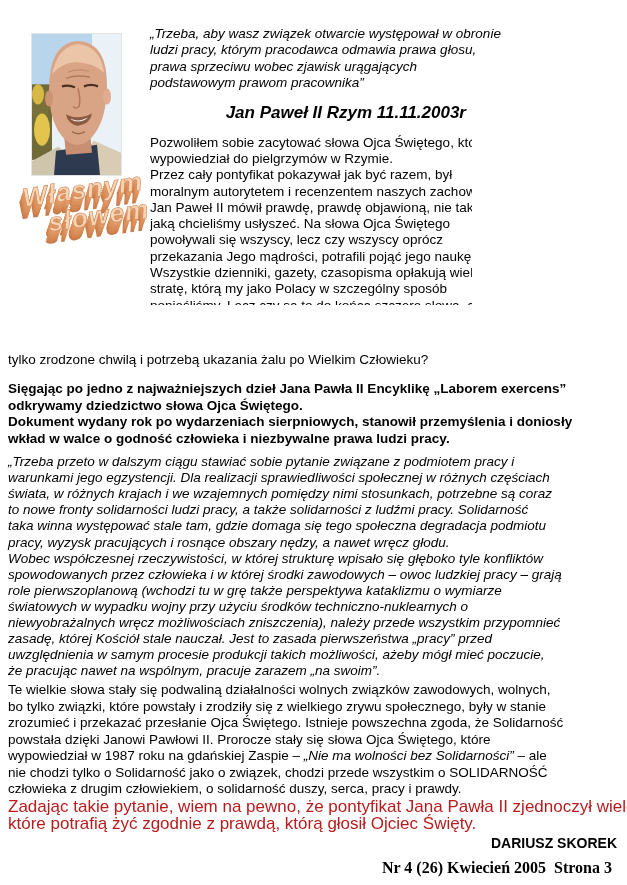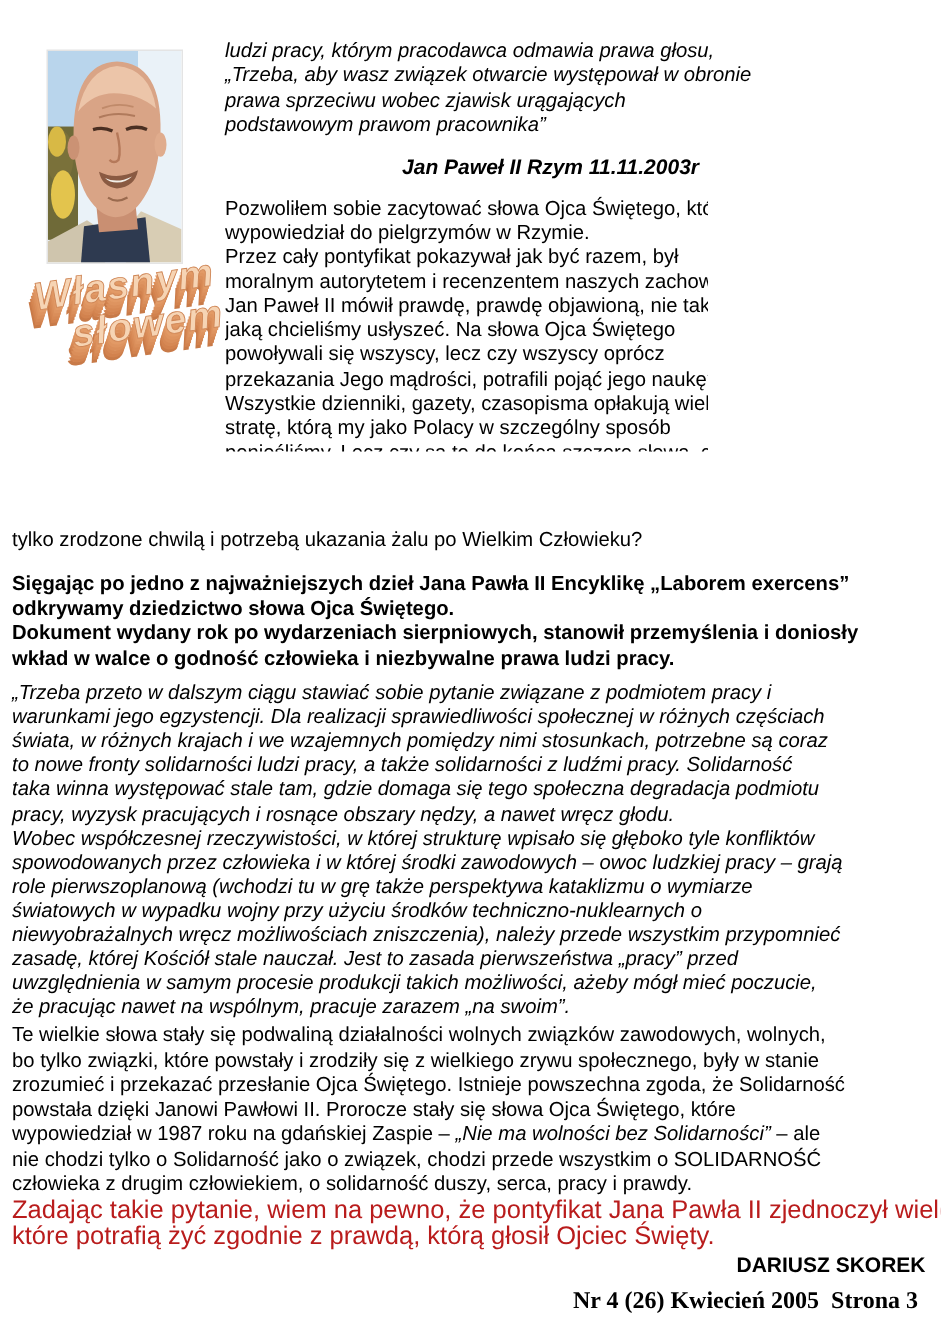--- a/index.html
+++ b/index.html
@@ -21,21 +21,21 @@
     color:#f6d4b4;
     text-shadow:-1px 2px 0 #e29a66,-2px 4px 0 #de9460,-3px 6px 0 #da8e5a,
                 -4px 8px 0 #d68854,-5px 10px 0 #d2824e,-6px 12px 0 #c87a48;
     -webkit-text-stroke:0.6px #cf8656;
     letter-spacing:1px;
   }
   .wordart .w2 { display:block; margin-left:22px; margin-top:4px; }
   .right-col { position:absolute; left:150px; top:26px; width:322px; }
   .quote-block { font-style:italic; font-size:13.5px; line-height:16.4px; white-space:nowrap; }
   .attribution {
-    margin-top:11px; font-style:italic; font-weight:bold; font-size:14px;
+    margin-top:11px; font-style:italic; font-weight:bold; font-size:17px;
     text-align:right; padding-right:6px; white-space:nowrap;
   }
   .intro { margin-top:12px; height:170px; overflow:hidden; font-size:13.5px; line-height:16.3px; white-space:nowrap; }
   .line { display:block; }
   
   .body-text { padding:0 8px; font-size:13.5px;margin-top:48px; }
   .para { margin:0; line-height:16.4px; white-space:nowrap; }
   .para-a { margin-top:0; }
   .para-b { margin-top:13px;font-weight:bold; }
   .para-c { margin-top:7px; font-style:italic; line-height:16.1px; }
@@ -93,22 +93,22 @@
       <path d="M40 97 Q46 101 53 97" stroke="#9a6a4e" stroke-width="1.4" fill="none"></path>
     </svg>
 
     <div class="wordart">
       <span class="w1">Własnym</span>
       <span class="w2">słowem</span>
     </div>
 
     <div class="right-col">
       <div class="quote-block">
+        <span class="line">„Trzeba, aby wasz związek otwarcie występował w obronie</span>
         <span class="line">ludzi pracy, którym pracodawca odmawia prawa głosu,</span>
-        <span class="line">„Trzeba, aby wasz związek otwarcie występował w obronie</span>
         <span class="line">prawa sprzeciwu wobec zjawisk urągających</span>
         <span class="line">podstawowym prawom pracownika”</span>
       </div>
       <div class="attribution">Jan Paweł II Rzym 11.11.2003r</div>
       <div class="intro">
         <span class="line">Pozwoliłem sobie zacytować słowa Ojca Świętego, które</span>
         <span class="line">wypowiedział do pielgrzymów w Rzymie.</span>
         <span class="line">Przez cały pontyfikat pokazywał jak być razem, był</span>
         <span class="line">moralnym autorytetem i recenzentem naszych zachowań.</span>
         <span class="line">Jan Paweł II mówił prawdę, prawdę objawioną, nie taką,</span>

